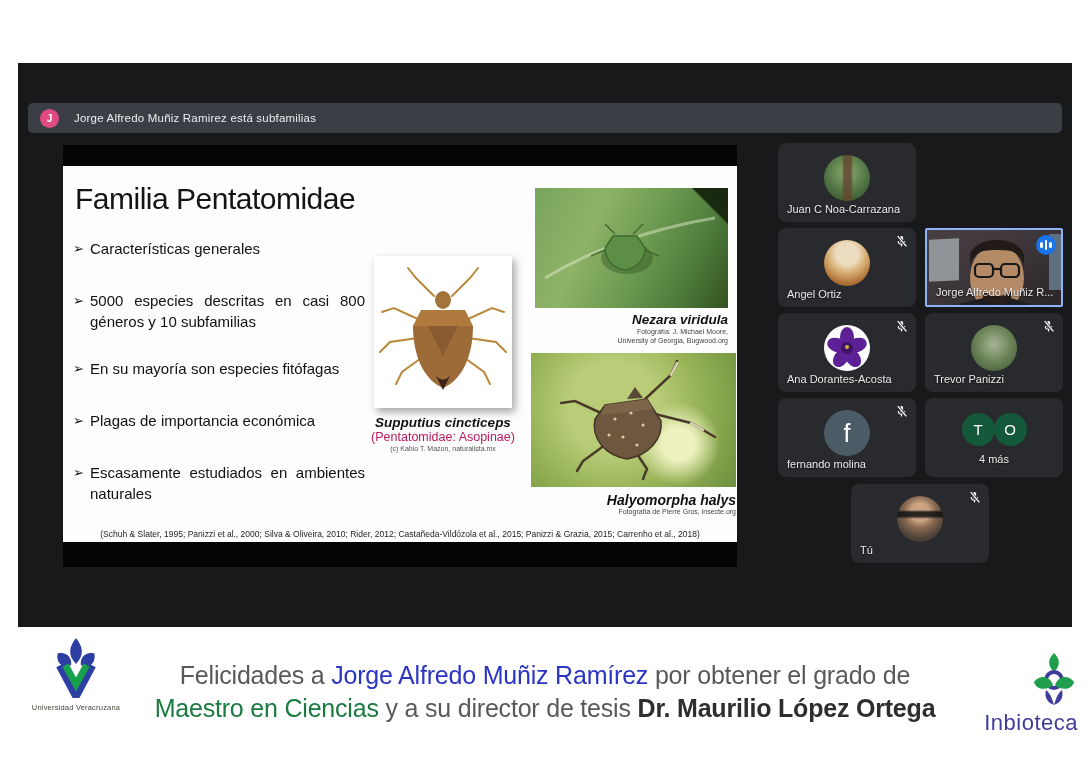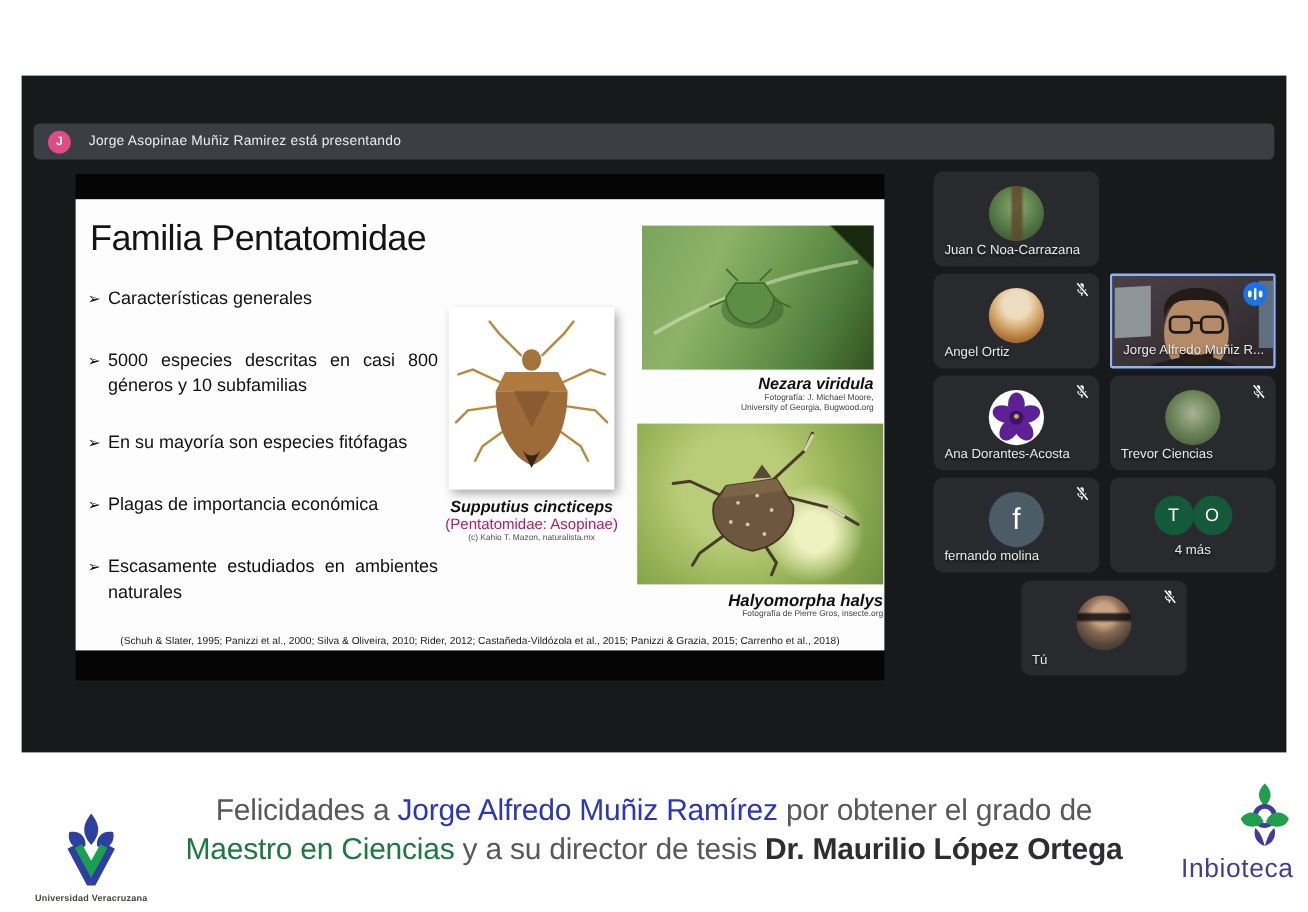--- a/index.html
+++ b/index.html
@@ -83,37 +83,37 @@
   .more-circles .mc { width:33px; height:33px; border-radius:50%; background:#14593a; color:#fff; font-size:15px; font-weight:500; display:flex; align-items:center; justify-content:center; }
   .more-circles .mc + .mc { margin-left:-1px; }
   .t8 .pname { left:0; right:0; bottom:12px; max-width:none; text-align:center; }
 
   
   .footer-msg { position:absolute; left:125px; right:125px; top:659px; text-align:center; font-size:25px; line-height:33px; color:#59595b; letter-spacing:-0.2px; }
   .c-blue { color:#2b35c4; }
   .c-green { color:#1a7a40; }
   .c-dark { color:#2e2e30; font-weight:600; }
 
-  .uv-logo { position:absolute; left:26px; top:676px; width:100px; text-align:center;font-weight:bold; }
+  .uv-logo { position:absolute; left:26px; top:636px; width:100px; text-align:center; }
   .uv-caption { font-size:7.5px; color:#4a463c; margin-top:1px; letter-spacing:.2px; }
   .inb-logo { position:absolute; right:12px; top:652px; width:112px; text-align:right; }
   .inb-caption { font-size:22px; color:#403c99; font-weight:500; letter-spacing:.5px; margin-top:0px; }
 </style>
 </head>
 <body>
 
 <div class="page">
 
   <div class="meet-window">
 
     <div class="banner">
       <div class="banner-avatar">
         <span>J</span>
       </div>
-      <div class="banner-text">Jorge Asopinae Muñiz Ramirez está presentando</div>
+      <div class="banner-text">Jorge Alfredo Muñiz Ramirez está subfamilias</div>
     </div>
 
     <div class="share-area">
       <div class="slide">
         <div class="slide-title">Familia Pentatomidae</div>
 
         <div class="bullet b1">
           <span class="mk">➢</span>
           <span class="bt">Características generales</span>
         </div>
@@ -287,21 +287,21 @@
 
     <div class="tile t6">
       <svg class="mic-off" viewBox="0 0 24 24">
         <rect x="9" y="2" width="6" height="12" rx="3" fill="#fff"></rect>
         <path d="M6 11a6 6 0 0 0 12 0" stroke="#fff" stroke-width="2" fill="none"></path>
         <line x1="12" y1="17" x2="12" y2="21" stroke="#fff" stroke-width="2"></line>
         <line x1="5" y1="2" x2="21" y2="21" stroke="#292a2e" stroke-width="5"></line>
         <line x1="5" y1="2" x2="21" y2="21" stroke="#fff" stroke-width="2.4"></line>
       </svg>
       <div class="avatar av-trevor"></div>
-      <div class="pname">Trevor Ciencias</div>
+      <div class="pname">Trevor Panizzi</div>
     </div>
 
     <div class="tile t7">
       <svg class="mic-off" viewBox="0 0 24 24">
         <rect x="9" y="2" width="6" height="12" rx="3" fill="#fff"></rect>
         <path d="M6 11a6 6 0 0 0 12 0" stroke="#fff" stroke-width="2" fill="none"></path>
         <line x1="12" y1="17" x2="12" y2="21" stroke="#fff" stroke-width="2"></line>
         <line x1="5" y1="2" x2="21" y2="21" stroke="#292a2e" stroke-width="5"></line>
         <line x1="5" y1="2" x2="21" y2="21" stroke="#fff" stroke-width="2.4"></line>
       </svg>

